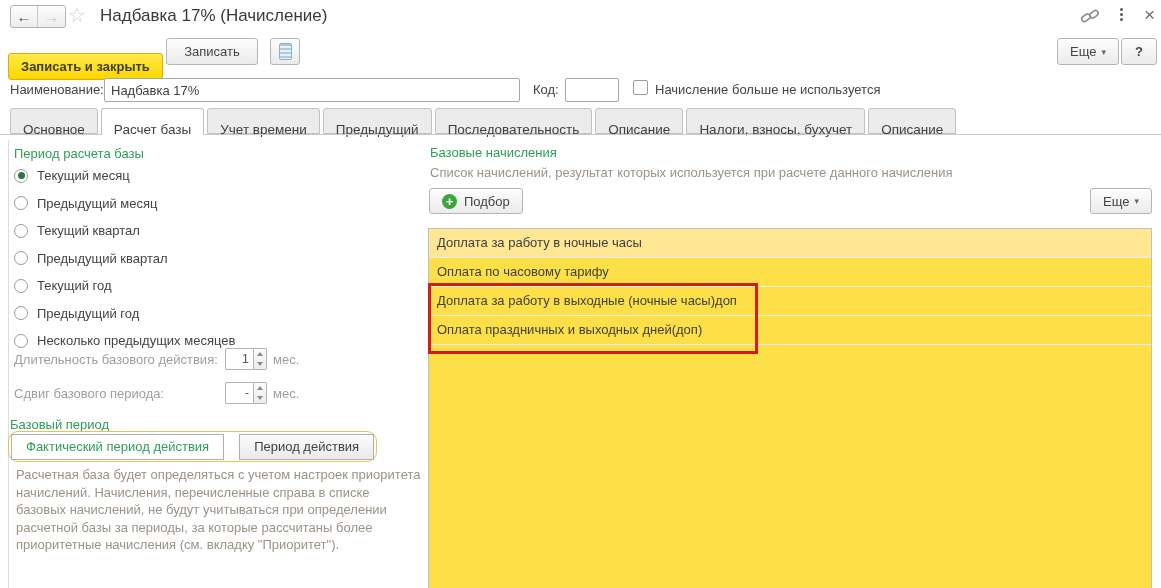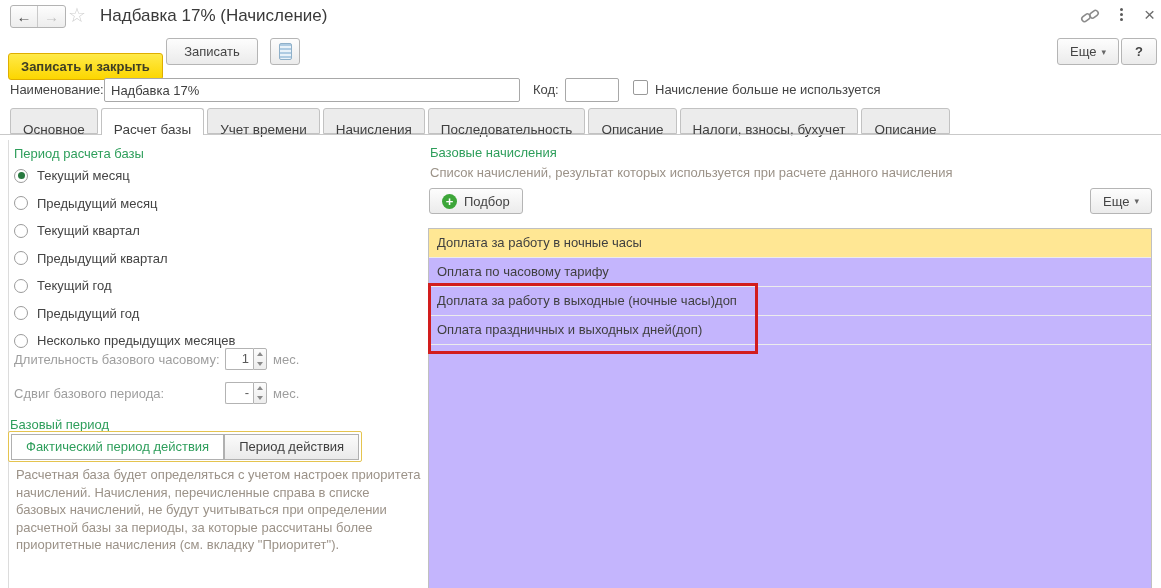--- a/index.html
+++ b/index.html
@@ -71,35 +71,35 @@
   .spinval { width:28px; border:1px solid #b3b3b3; border-right:none; border-radius:2px 0 0 2px;
              text-align:right; padding:0 4px; line-height:20px; color:#5a5a5a; background:#fff; }
   .spinbtns { width:14px; border:1px solid #b3b3b3; border-radius:0 2px 2px 0; display:flex; flex-direction:column; background:linear-gradient(#fcfcfc,#ededed); }
   .spinbtns b { flex:1; position:relative; }
   .spinbtns b.up::after, .spinbtns b.dn::after { content:''; position:absolute; left:3px; border-left:3px solid transparent; border-right:3px solid transparent; }
   .spinbtns b.up::after { top:3px; border-bottom:4px solid #8b8b8b; }
   .spinbtns b.dn::after { bottom:3px; border-top:4px solid #8b8b8b; }
   .unit1 { left:273px; top:352px; } .unit2 { left:273px; top:386px; }
 
   .h-base { left:10px; top:417px; }
-  .toggle { left:8px; top:431px; height:31px; border:1px solid #e5c44f; border-radius:2px;
-            display:flex; align-items:center; padding:0 2px; background:#fff; }
+  .toggle { left:8px; top:431px; height:31px; border:1px solid #e5c44f; border-radius:10px;
+            display:flex; align-items:center; padding:0 2px; background:#fff;gap:15px; }
   .tgbtn { height:26px; line-height:24px; padding:0 14px; border:1px solid #b0b0b0; color:#3f3f3f; background:linear-gradient(#fbfbfb,#eaeaea); }
   .tgbtn.sel { background:#fff; color:#2e9e5b; }
   .note { left:16px; top:466px; width:406px; color:#9b9288; line-height:17.5px; }
 
   
   .h-basechar { left:430px; top:145px; }
   .subtitle { left:430px; top:165px; color:#9b9288; white-space:nowrap; }
   .pickbtn { left:429px; top:188px; height:26px; }
   .plus { width:15px; height:15px; border-radius:50%; background:#3da639; color:#fff; font-weight:bold;
           font-size:13px; line-height:15px; text-align:center; margin-right:7px; }
   .list-more { left:1090px; top:188px; height:26px; }
 
-  .listtable { left:428px; top:228px; width:724px; height:360px; border:1px solid #c0c0c0; border-bottom:none; background:#c4b5fd; }
+  .listtable { left:428px; top:228px; width:724px; height:360px; border:1px solid #c0c0c0; border-bottom:none; background:#fde047; }
   .lrow { height:29px; line-height:28px; padding:0 8px; border-bottom:1px solid #ececec; color:#3f3f3f; white-space:nowrap; overflow:hidden; }
   .lrow.sel { background:#ffe794; }
 
   .redbox { left:428px; top:283px; width:330px; height:71px; border:3px solid #d21d1d; z-index:5; pointer-events:none; }
 </style>
 </head>
 <body>
 
 <div class="abs navgroup">
   <div class="navbtn back">←</div>
@@ -141,21 +141,21 @@
 <div class="abs lbl check-label">Начисление больше не используется</div>
 
 <div class="abs tabs">
 
     <div class="tab">Основное</div>
 
     <div class="tab active">Расчет базы</div>
 
     <div class="tab">Учет времени</div>
 
-    <div class="tab">Начисления</div>
+    <div class="tab">Предыдущий</div>
 
     <div class="tab">Последовательность</div>
 
     <div class="tab">Описание</div>
 
 
     <div class="tab">Налоги, взносы, бухучет</div>
 
     <div class="tab">Описание</div>
   </div>
@@ -194,21 +194,21 @@
       <span class="radio"></span>
       <span>Предыдущий год</span>
     </div>
 
     <div class="radiorow">
       <span class="radio"></span>
       <span>Несколько предыдущих месяцев</span>
     </div>
   </div>
 
-<div class="abs lbl dim sp-label1">Длительность базового часовому:</div>
+<div class="abs lbl dim sp-label1">Длительность базового действия:</div>
 <div class="abs spinbox spin1">
   <span class="spinval">1</span>
   <span class="spinbtns">
       <b class="up"></b>
       <b class="dn"></b>
     </span>
 </div>
 <div class="abs lbl dim unit1">мес.</div>
 
 <div class="abs lbl dim sp-label2">Сдвиг базового периода:</div>

